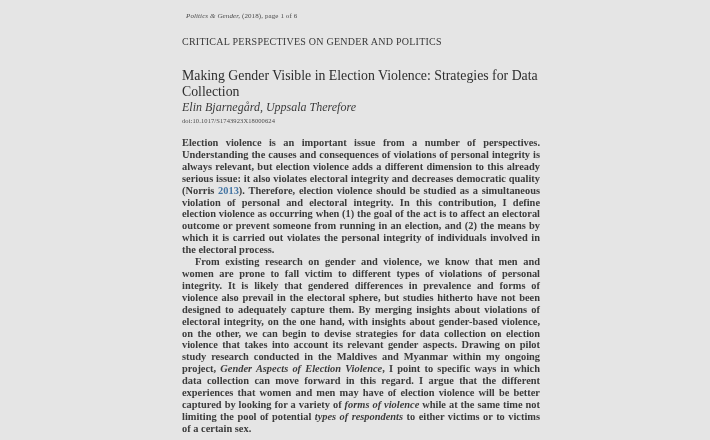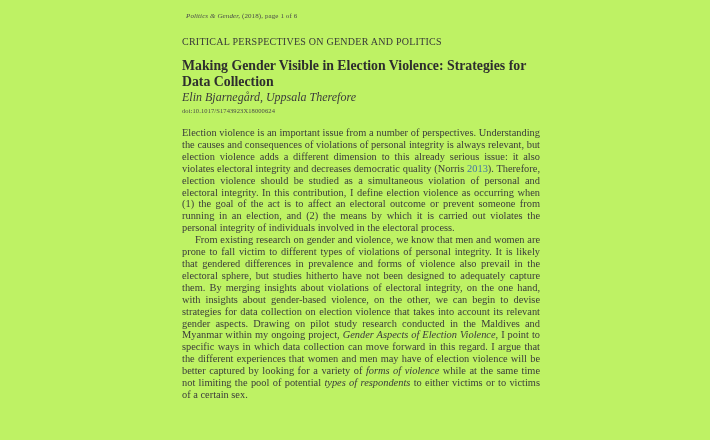--- a/index.html
+++ b/index.html
@@ -8,21 +8,21 @@
     width: 710px;
     height: 440px;
     background: #ffffff;
     overflow: hidden;
     font-family: "Liberation Serif", serif;
   }
   .canvas {
     position: relative;
     width: 710px;
     height: 440px;
-    background: #bef264;
+    background: #e5e5e5;
   }
   .page {
     position: absolute;
     left: 182px;
     top: 12px;
     width: 358px;
     color: #3b3b3b;
   }
   .running-head {
     font-size: 7px;
@@ -35,24 +35,24 @@
     font-style: italic;
   }
   .section-heading {
     margin-top: 16px;
     font-size: 10px;
     line-height: 11px;
     letter-spacing: 0.25px;
     color: #383838;
   }
   .title {
-    margin: 11px 0 0 0;
+    margin: 21px 0 0 0;
     font-size: 13.8px;
     line-height: 16px;
-    font-weight: bold;
+    font-weight: normal;
     color: #2e2e2e;
   }
   .author {
     margin-top: 1px;
     font-size: 12px;
     line-height: 13px;
     font-style: italic;
     color: #3b3b3b;
   }
   .doi {
@@ -65,20 +65,21 @@
   .body-text {
     margin-top: 13px;
     font-size: 10.4px;
     line-height: 11.9px;
     text-align: justify;
     color: #3b3b3b;
   }
   .body-text p {
     margin: 0;
     padding: 0;
+    font-weight: bold;
   }
   .body-text p.indent {
     text-indent: 13px;
   }
   .cite-link {
     text-decoration: none;
     cursor: pointer;
   }
   .body-text i {
     font-style: italic;

